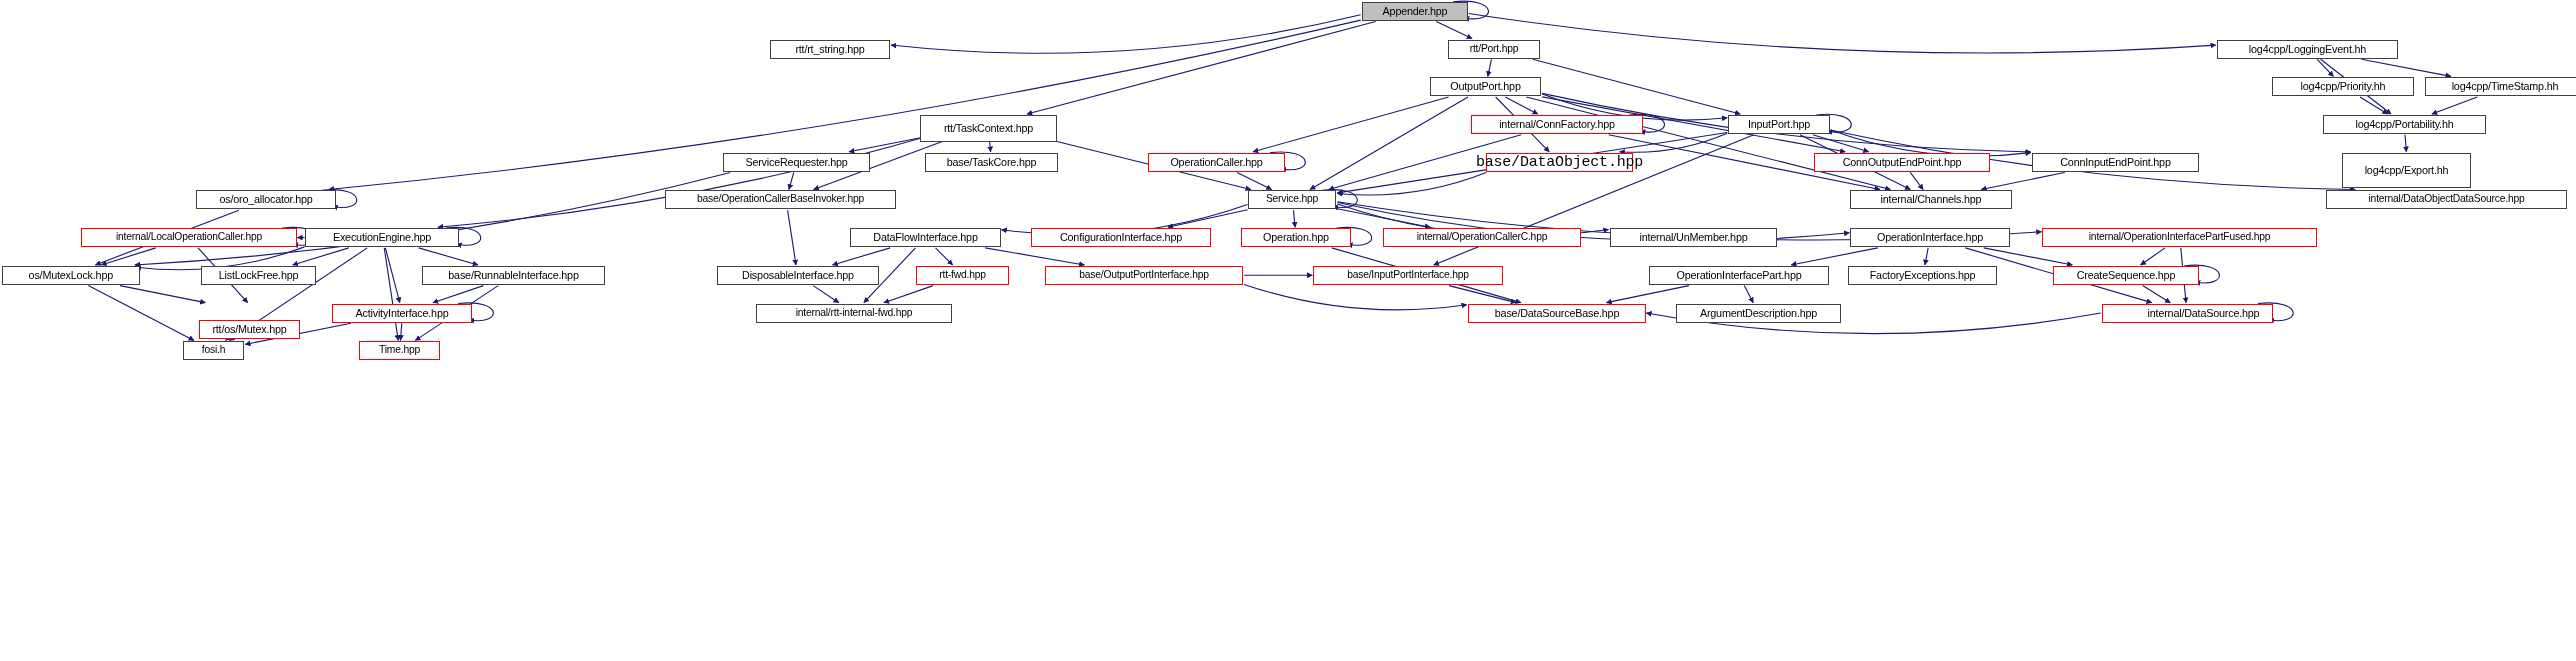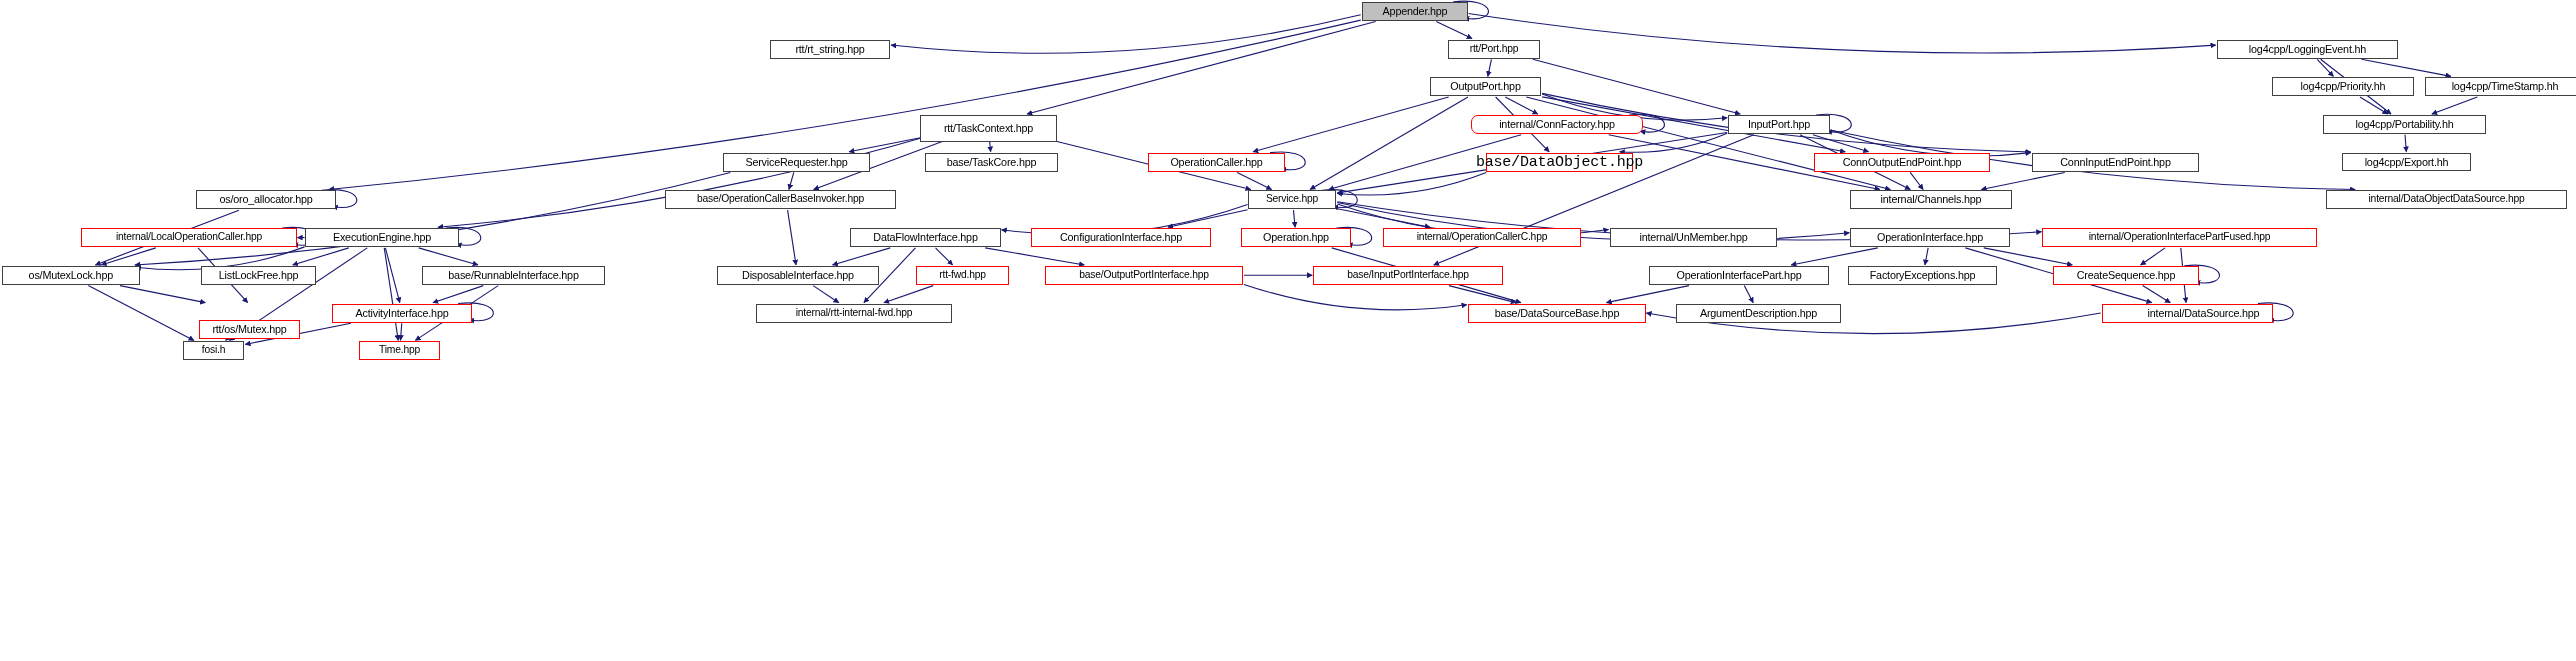--- a/index.html
+++ b/index.html
@@ -157,21 +157,21 @@
     </div>
     <div class="node" style="left: 2425px; top: 77px; width: 160px; height: 19px;">
       <span style="font-size: 10.8px;">log4cpp/TimeStamp.hh</span>
     </div>
     <div class="node" style="left: 1430px; top: 77px; width: 111px; height: 19px;">
       <span style="font-size: 10.8px;">OutputPort.hpp</span>
     </div>
     <div class="node" style="left: 920px; top: 115px; width: 137px; height: 27px;">
       <span style="font-size: 10.8px;">rtt/TaskContext.hpp</span>
     </div>
-    <div class="node red" style="left: 1471px; top: 115px; width: 172px; height: 19px; border-radius: 7px;">
+    <div class="node red" style="left: 1471px; top: 115px; width: 172px; height: 19px;">
       <span style="font-size: 10.8px;">internal/ConnFactory.hpp</span>
     </div>
     <div class="node" style="left: 1728px; top: 115px; width: 102px; height: 19px;">
       <span style="font-size: 10.8px;">InputPort.hpp</span>
     </div>
     <div class="node" style="left: 2323px; top: 115px; width: 163px; height: 19px;">
       <span style="font-size: 10.8px;">log4cpp/Portability.hh</span>
     </div>
     <div class="node" style="left: 723px; top: 153px; width: 147px; height: 19px;">
       <span style="font-size: 10.8px;">ServiceRequester.hpp</span>
@@ -184,21 +184,21 @@
     </div>
     <div class="node red" style="left: 1486px; top: 153px; width: 147px; height: 19px;">
       <span style="font-size: 15px; font-family: Liberation Mono, monospace;">base/DataObject.hpp</span>
     </div>
     <div class="node red" style="left: 1814px; top: 153px; width: 176px; height: 19px;">
       <span style="font-size: 10.8px;">ConnOutputEndPoint.hpp</span>
     </div>
     <div class="node" style="left: 2032px; top: 153px; width: 167px; height: 19px;">
       <span style="font-size: 10.8px;">ConnInputEndPoint.hpp</span>
     </div>
-    <div class="node" style="left: 2342px; top: 153px; width: 129px; height: 18px;">
+    <div class="node" style="left: 2342px; top: 153px; width: 129px; height: 35px;">
       <span style="font-size: 10.8px;">log4cpp/Export.hh</span>
     </div>
     <div class="node" style="left: 196px; top: 190px; width: 140px; height: 19px;">
       <span style="font-size: 10.8px;">os/oro_allocator.hpp</span>
     </div>
     <div class="node" style="left: 665px; top: 190px; width: 231px; height: 19px;">
       <span style="font-size: 10.3px;">base/OperationCallerBaseInvoker.hpp</span>
     </div>
     <div class="node" style="left: 1248px; top: 190px; width: 88px; height: 19px;">
       <span style="font-size: 10.3px;">Service.hpp</span>

